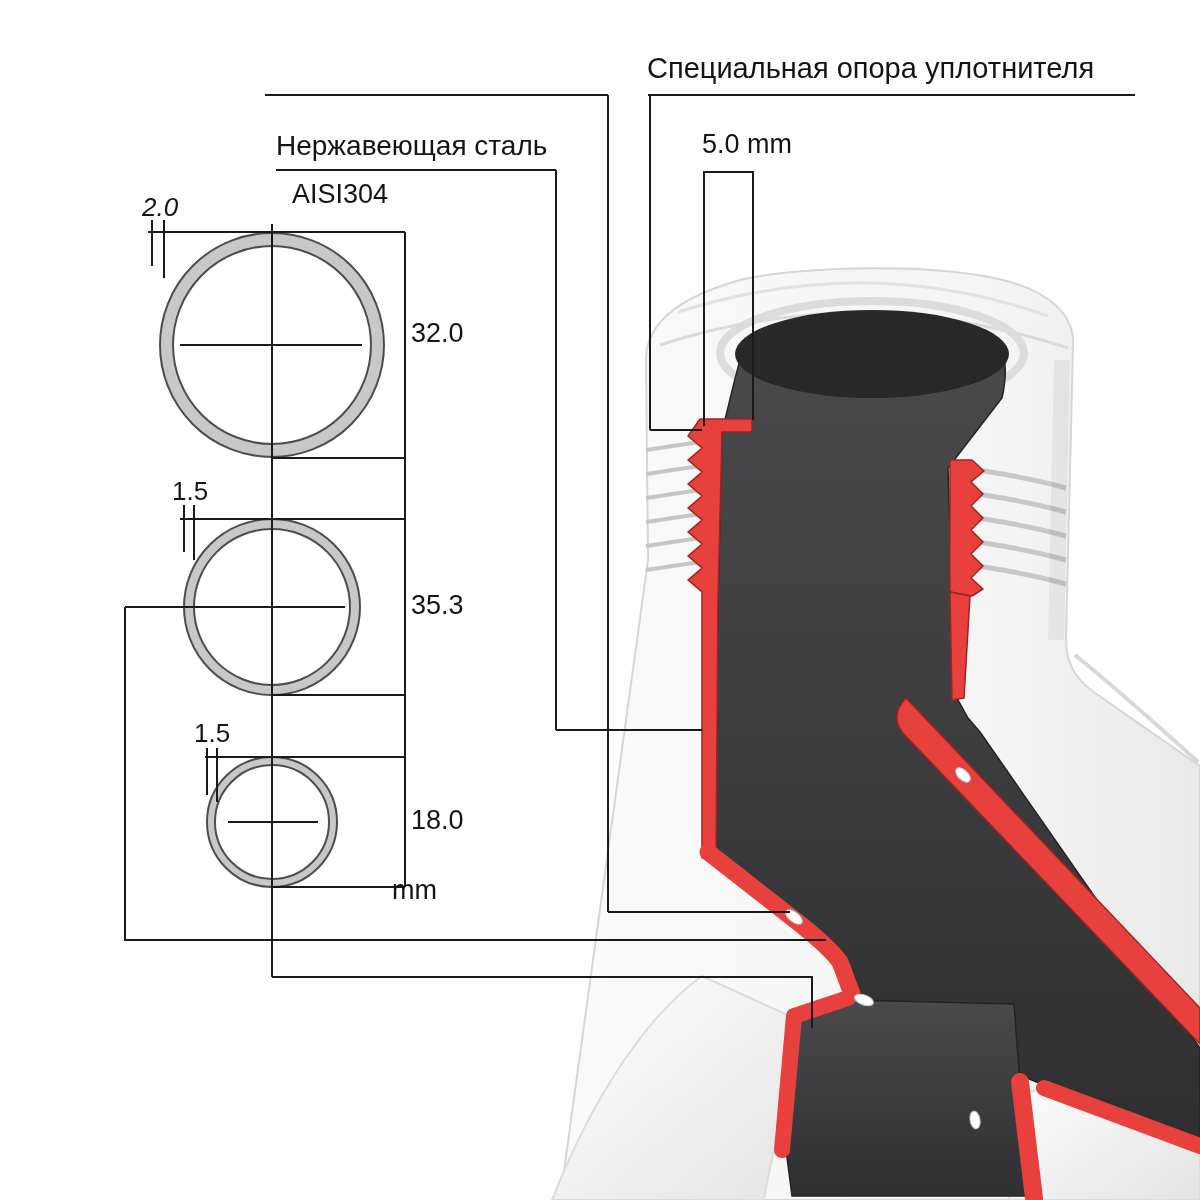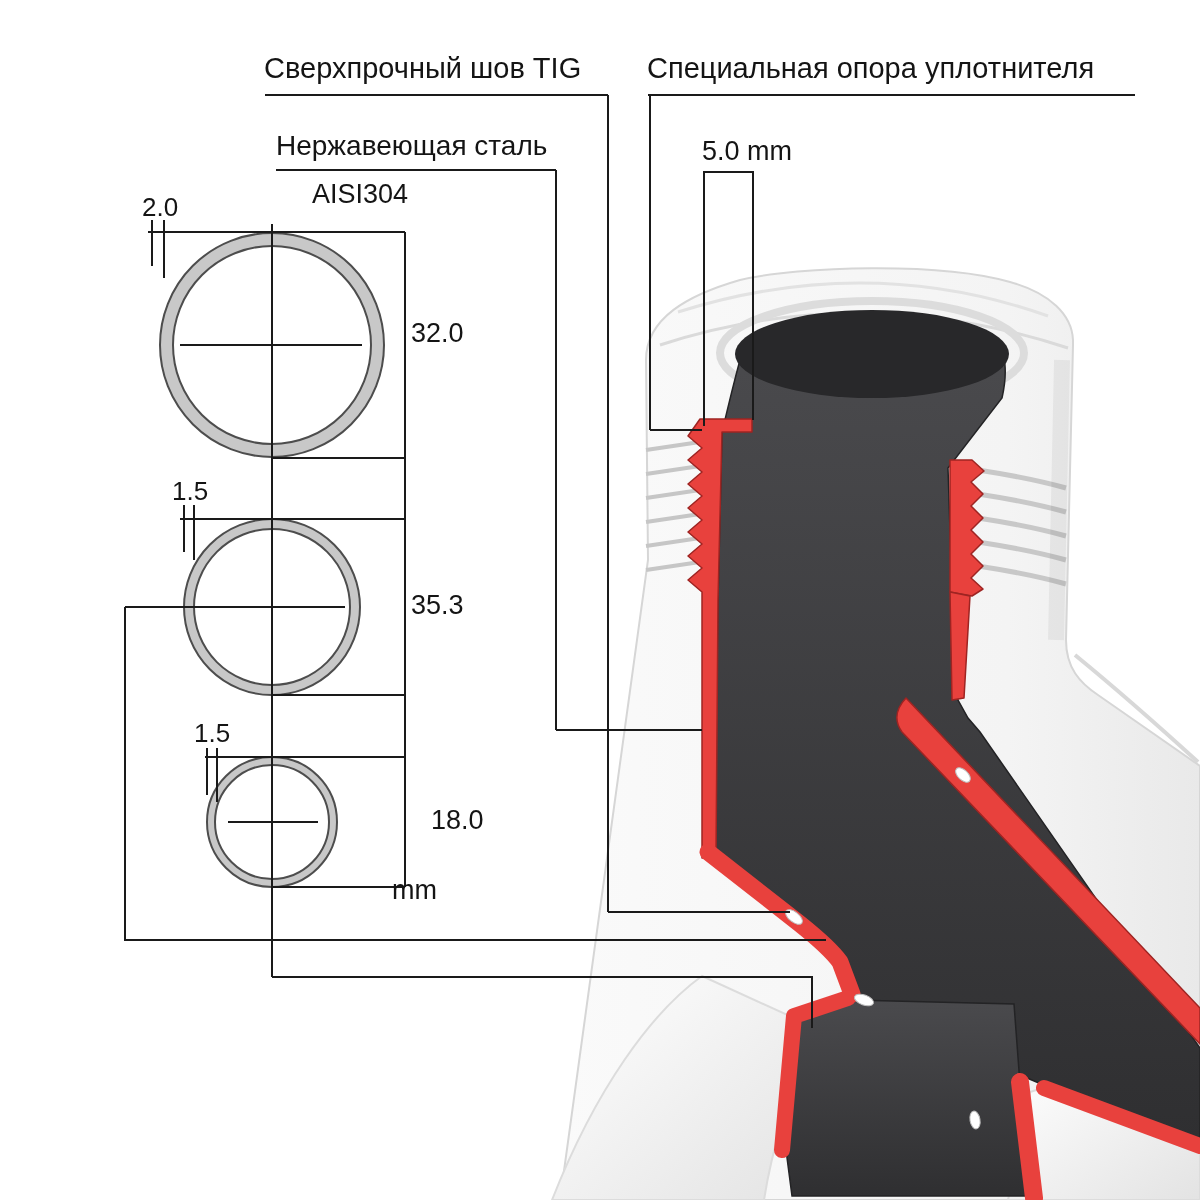--- a/index.html
+++ b/index.html
@@ -131,29 +131,28 @@
 
       <path d="M 205,757 H 405 M 272,887 H 405 M 228,822 H 318 M 207,748 V 795 M 217,748 V 802"></path>
 
       <path d="M 405,232 V 887"></path>
 
       <path d="M 125,607 V 940 H 826"></path>
       <path d="M 272,977 H 812 V 1028"></path>
     </g>
   </svg>
 
-  <div class="lbl lbl-title" style="left:264px;top:53px;">Сверхпрочный шов TIG</div>
   <div class="lbl lbl-sub" style="left:276px;top:131px;">Нержавеющая сталь</div>
   <div class="lbl lbl-title" style="left:647px;top:53px;">Специальная опора уплотнителя</div>
-  <div class="lbl lbl-dim" style="left:292px;top:180px;margin-left:20px;">AISI304</div>
-  <div class="lbl lbl-dim" style="left:702px;top:137px;text-align:right;">5.0 mm</div>
+  <div class="lbl lbl-dim" style="left:292px;top:180px;">AISI304</div>
+  <div class="lbl lbl-dim" style="left:702px;top:130px;text-align:right;">5.0 mm</div>
 
-  <div class="lbl lbl-wall" style="left:142px;top:193px;">2.0</div>
+  <div class="lbl lbl-wall" style="left:142px;top:193px;font-style:italic;">2.0</div>
   <div class="lbl lbl-dim" style="left:411px;top:319px;">32.0</div>
 
   <div class="lbl lbl-wall" style="left:172px;top:477px;">1.5</div>
   <div class="lbl lbl-dim" style="left:411px;top:591px;">35.3</div>
 
   <div class="lbl lbl-wall" style="left:194px;top:719px;">1.5</div>
-  <div class="lbl lbl-dim" style="left:411px;top:806px;margin-left:20px;">18.0</div>
+  <div class="lbl lbl-dim" style="left:411px;top:806px;">18.0</div>
 
   <div class="lbl lbl-dim" style="left:392px;top:876px;">mm</div>
 </div>
 
 </body></html>

